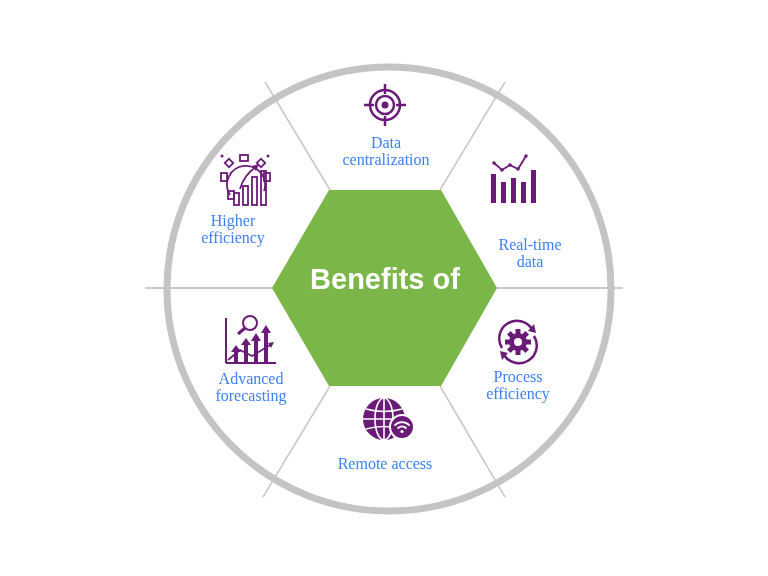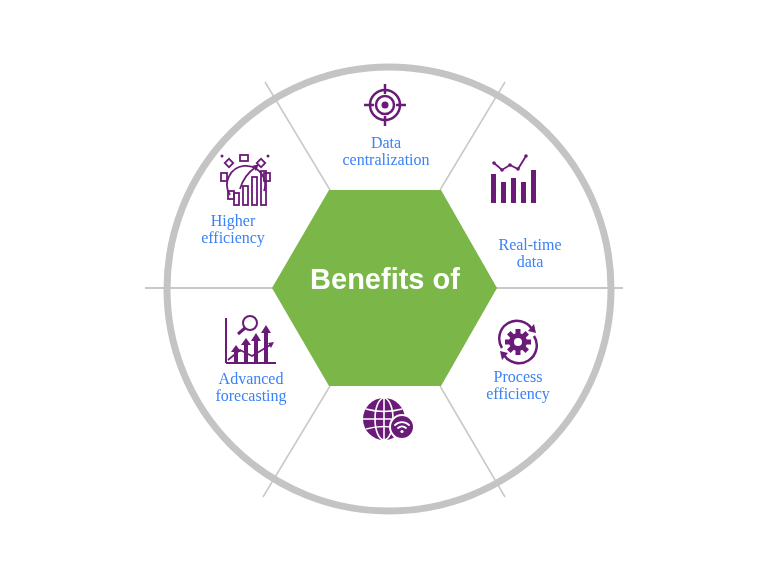--- a/index.html
+++ b/index.html
@@ -116,20 +116,23 @@
       <path d="M4 13 Q22 18 40 13"></path>
       <path d="M4 33 Q22 28 40 33"></path>
     </g>
     <circle cx="40" cy="31" r="12" fill="#6a1b78" stroke="#ffffff" stroke-width="2"></circle>
     <g fill="none" stroke="#ffffff" stroke-width="1.8" stroke-linecap="round">
       <path d="M33 29 A10 10 0 0 1 47 29"></path>
       <path d="M36 32 A6 6 0 0 1 44 32"></path>
     </g>
     <circle cx="40" cy="35.5" r="1.6" fill="#ffffff"></circle>
   </svg>
+  <div class="label" style="left:385px;top:455px;">
+    <span>Remote access</span>
+  </div>
 
   <svg class="icon" style="left:224px;top:314px;" width="54" height="52" viewBox="0 0 54 52">
     <line x1="2" y1="4" x2="2" y2="49" stroke="#6a1b78" stroke-width="2"></line>
     <line x1="2" y1="49" x2="52" y2="49" stroke="#6a1b78" stroke-width="2"></line>
     <circle cx="26" cy="9" r="7" fill="none" stroke="#6a1b78" stroke-width="2"></circle>
     <line x1="21" y1="14" x2="14" y2="20" stroke="#6a1b78" stroke-width="3"></line>
     <rect x="10" y="36" width="4" height="13" fill="#6a1b78"></rect>
     <polygon points="7,38 12,31 17,38" fill="#6a1b78"></polygon>
     <rect x="20" y="30" width="4" height="19" fill="#6a1b78"></rect>
     <polygon points="17,31 22,24 27,31" fill="#6a1b78"></polygon>

